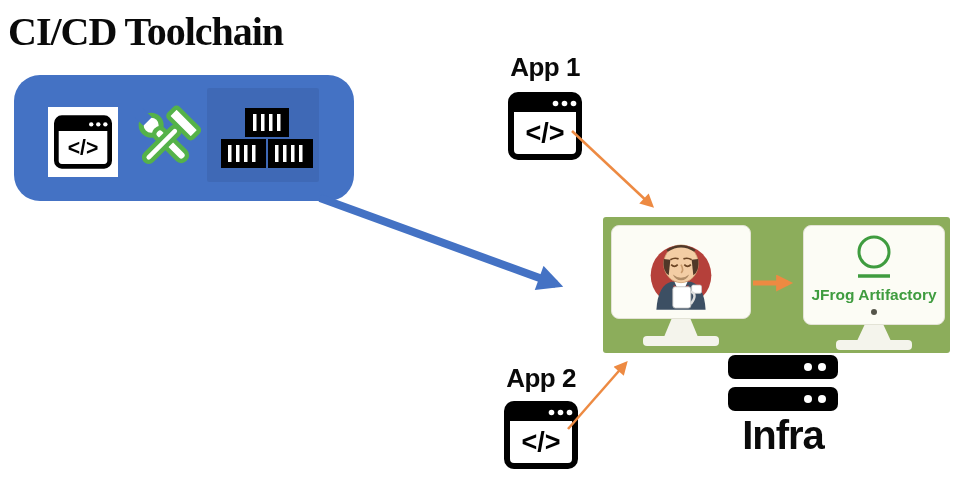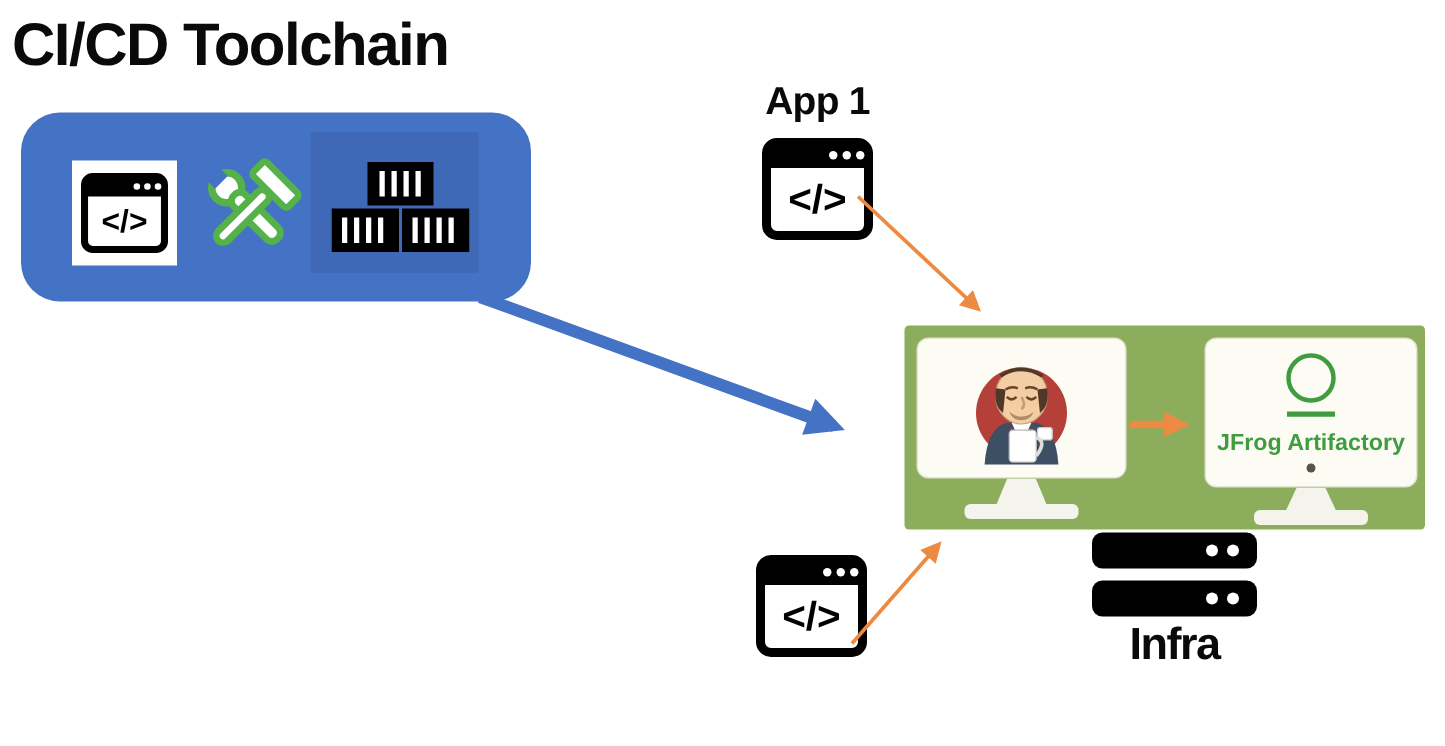--- a/index.html
+++ b/index.html
@@ -4,21 +4,21 @@
 <style>
   html,body{margin:0;padding:0;background:#fff;}
   .canvas{
     position:relative;width:963px;height:497px;background:#ffffff;
     font-family:"Liberation Sans",sans-serif;overflow:hidden;
   }
   .abs{position:absolute;}
   
   .h-title{font-weight:700;color:#0a0a0a;font-size:40px;letter-spacing:-1px;}
   .h-pipelines{font-weight:700;color:#0a0a0a;font-size:42px;letter-spacing:-1px;}
-  .h-infra{font-weight:700;color:#0a0a0a;font-size:30px;letter-spacing:-1px;text-align:center;}
+  .h-infra{font-weight:700;color:#0a0a0a;font-size:40px;letter-spacing:-1px;text-align:center;}
   .h-app{font-weight:700;color:#0a0a0a;font-size:26px;letter-spacing:-0.5px;text-align:center;}
   
   .toolchain-box{
     left:14px;top:75px;width:340px;height:126px;background:#4472C4;border-radius:26px;
   }
   .white-tile{left:34px;top:32px;width:70px;height:70px;background:#ffffff;
     display:flex;align-items:center;justify-content:center;}
   .tile-shade{left:193px;top:13px;width:112px;height:94px;background:rgba(0,0,0,0.07);border-radius:2px;}
   
   .pipeline-img{left:603px;top:217px;width:347px;height:136px;background:#8CAD5B;border-radius:3px;}
@@ -31,21 +31,21 @@
   .server-dot{position:absolute;top:8px;width:8px;height:8px;border-radius:50%;background:#fff;}
   
   .arrow-layer{left:0;top:0;width:963px;height:497px;pointer-events:none;}
   .app-group{width:74px;text-align:center;margin-left:21px;}
 </style>
 </head>
 <body>
 
 <div class="canvas">
 
-  <div class="abs h-title" style="left:8px;top:8px;">CI/CD Toolchain</div>
+  <div class="abs h-title" style="left:8px;top:8px;font-family:Liberation Serif, serif;">CI/CD Toolchain</div>
 
   <div class="abs toolchain-box">
     <div class="abs tile-shade"></div>
 
     <div class="abs white-tile">
       <svg width="58" height="54" viewBox="0 0 74 68">
         <rect x="3" y="3" width="68" height="62" rx="7" fill="#fff" stroke="#000" stroke-width="6"></rect>
         <path d="M3,10 a7,7 0 0 1 7,-7 h54 a7,7 0 0 1 7,7 v10 h-68 z" fill="#000"></path>
         <circle cx="47.5" cy="11.5" r="2.8" fill="#fff"></circle>
         <circle cx="56.5" cy="11.5" r="2.8" fill="#fff"></circle>
@@ -141,20 +141,21 @@
     <div class="server-dot" style="left:76px;"></div>
     <div class="server-dot" style="left:90px;"></div>
   </div>
   <div class="abs server-bar" style="top:387px;">
     <div class="server-dot" style="left:76px;"></div>
     <div class="server-dot" style="left:90px;"></div>
   </div>
   <div class="abs h-infra" style="left:713px;top:413px;width:140px;">Infra</div>
 
   <div class="abs app-group" style="left:483px;top:363px;">
+    <div class="h-app">App 2</div>
     <svg width="74" height="68" viewBox="0 0 74 68" style="margin-top:7px;">
       <rect x="3" y="3" width="68" height="62" rx="7" fill="#fff" stroke="#000" stroke-width="6"></rect>
       <path d="M3,10 a7,7 0 0 1 7,-7 h54 a7,7 0 0 1 7,7 v10 h-68 z" fill="#000"></path>
       <circle cx="47.5" cy="11.5" r="2.8" fill="#fff"></circle>
       <circle cx="56.5" cy="11.5" r="2.8" fill="#fff"></circle>
       <circle cx="65.5" cy="11.5" r="2.8" fill="#fff"></circle>
       <text x="37" y="50" text-anchor="middle" font-family="Liberation Sans, sans-serif" font-size="27" font-weight="bold" fill="#000">&lt;/&gt;</text>
     </svg>
   </div>
 

